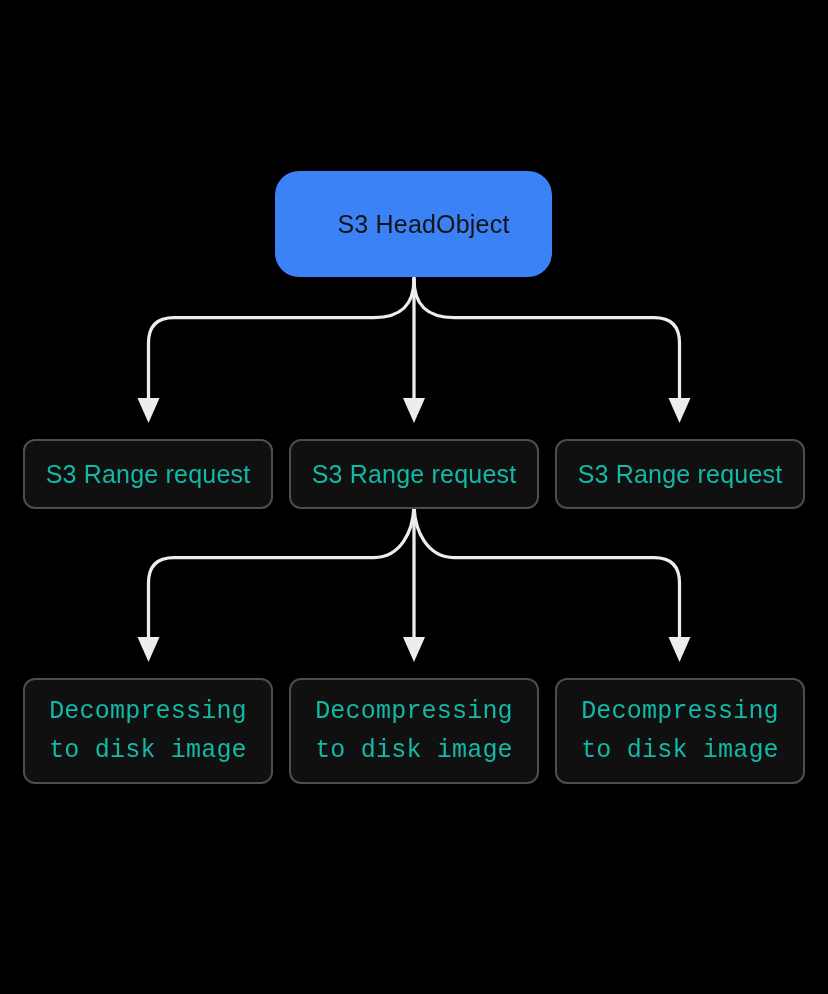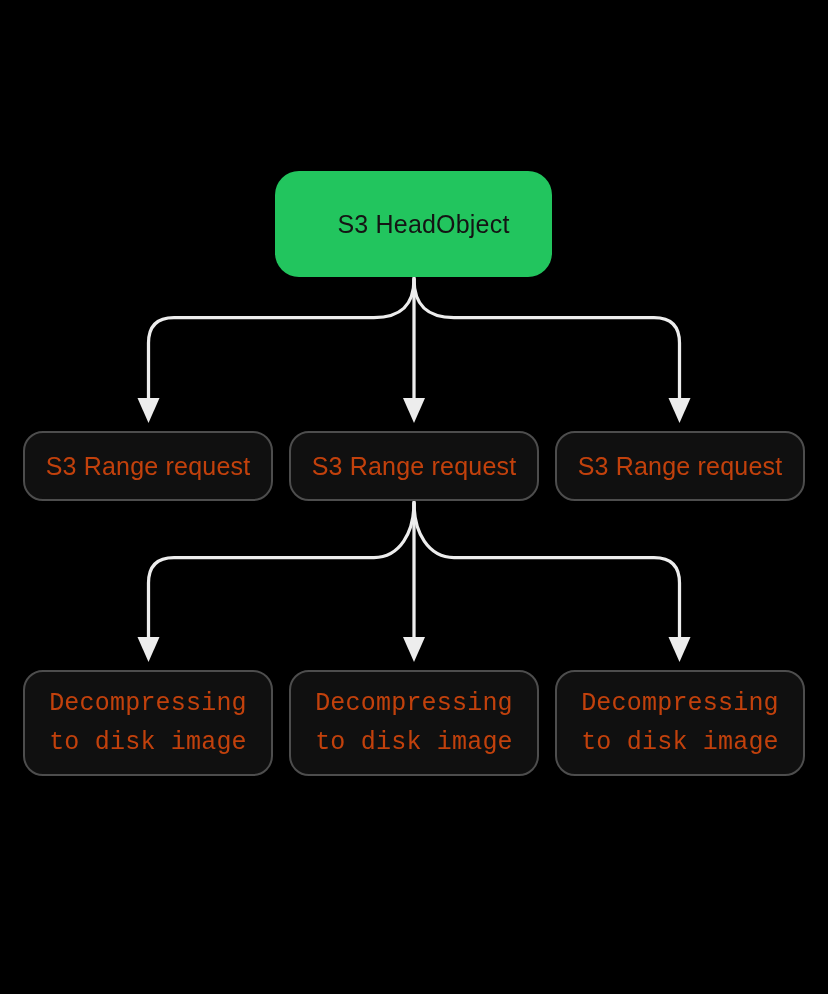--- a/index.html
+++ b/index.html
@@ -34,30 +34,31 @@
     font-size: 25px;
     letter-spacing: 0.2px;
     line-height: 39px;
     box-sizing: border-box;
   }
   .node-root {
     left: 275px;
     top: 171px;
     width: 277px;
     height: 106px;
-    background: #22c55e;
+    background: #3b82f6;
     color: #141414;
     border-radius: 24px;
     padding-left: 20px;
   }
   .node-dark {
     background: #101010;
     border: 2px solid #4d4d4d;
-    color: #c2410c;
-    border-radius: 20px;
+    color: #14b8a6;
+    border-radius: 12px;
+    margin-top: 8px;
   }
   .row-mid {
     top: 431px;
     height: 70px;
   }
   .row-bottom {
     top: 670px;
     height: 106px;
     padding: 0 14px;
     font-family: Liberation Mono, monospace;

